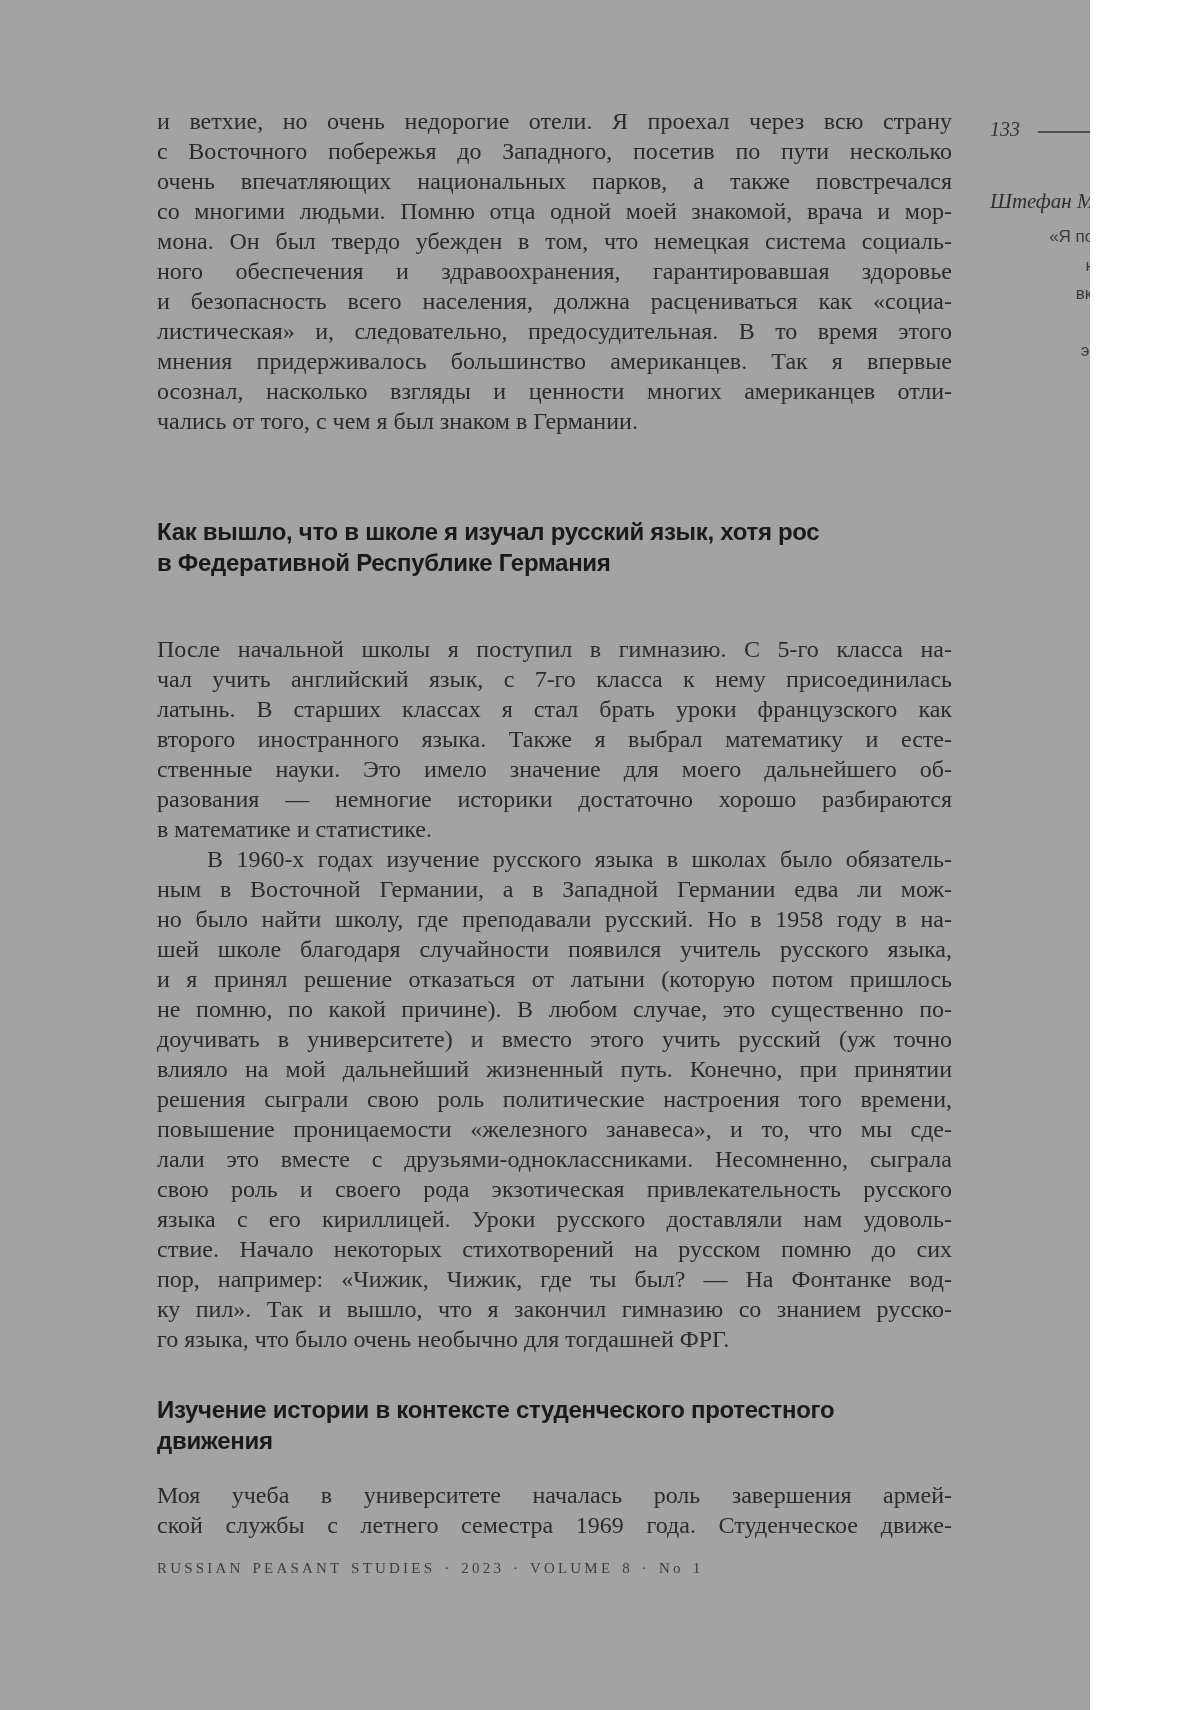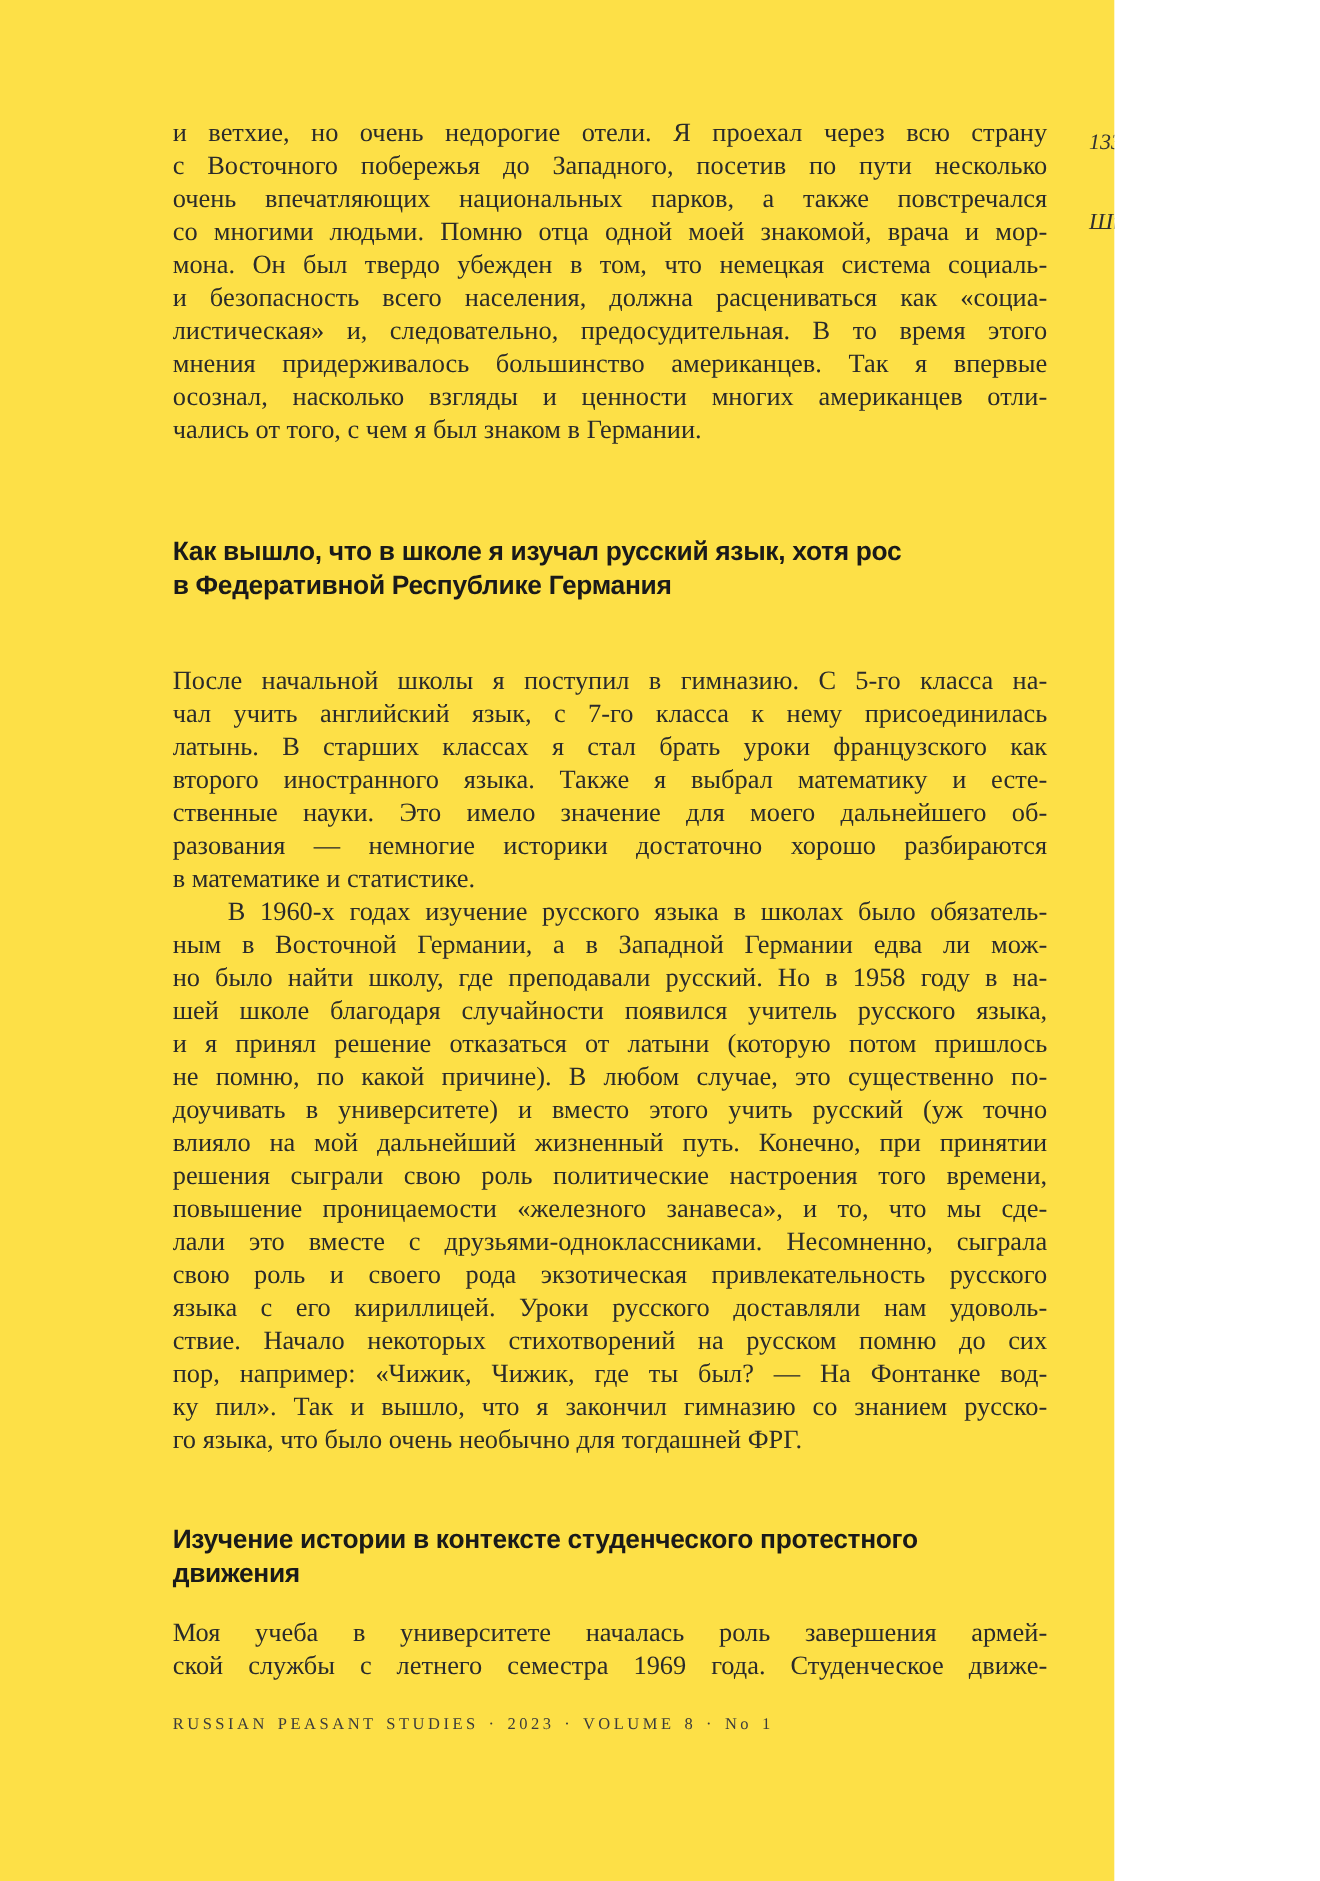--- a/index.html
+++ b/index.html
@@ -1,21 +1,21 @@
 <!DOCTYPE html>
 <html lang="ru"><head>
 <meta charset="utf-8">
 <style>
   * { margin:0; padding:0; box-sizing:border-box; }
   html,body { background:#ffffff; }
   .page {
     position:relative;
-    width:1013px;
+    width:1090px;
     height:1710px;
-    background:#fde047;
+    background:#a3a3a3;
     font-family:"Liberation Serif", serif;
     color:#2b2b2b;
     overflow:hidden;
   }
 
   
   .body-col {
     position:absolute;
     left:157px;
     top:106px;
@@ -41,21 +41,21 @@
     letter-spacing:-0.3px;
   }
   .heading .tline {
     font-size:24px;
     line-height:31px;
     text-align:right;
     text-align-last:left;
   }
   .heading-1 { margin-top:80px; }
   .para-after-heading { margin-top:56px; }
-  .heading-2 { margin-top:60px; }
+  .heading-2 { margin-top:40px; }
   .para-last { margin-top:24px; }
 
   
   .margin-col {
     position:absolute;
     left:990px;
     top:112px;
     width:210px;
   }
   .pagenum-row {
@@ -111,20 +111,21 @@
 <div class="page">
 
   <div class="body-col">
 
     <div class="para">
         <div class="tline">и ветхие, но очень недорогие отели. Я проехал через всю страну</div>
         <div class="tline">с Восточного побережья до Западного, посетив по пути несколько</div>
         <div class="tline">очень впечатляющих национальных парков, а также повстречался</div>
         <div class="tline">со многими людьми. Помню отца одной моей знакомой, врача и мор-</div>
         <div class="tline">мона. Он был твердо убежден в том, что немецкая система социаль-</div>
+        <div class="tline">ного обеспечения и здравоохранения, гарантировавшая здоровье</div>
         <div class="tline">и безопасность всего населения, должна расцениваться как «социа-</div>
         <div class="tline">листическая» и, следовательно, предосудительная. В то время этого</div>
         <div class="tline">мнения придерживалось большинство американцев. Так я впервые</div>
         <div class="tline">осознал, насколько взгляды и ценности многих американцев отли-</div>
         <div class="tline">чались от того, с чем я был знаком в Германии.</div>
       </div>
 
     <div class="heading heading-1">
         <div class="tline">Как вышло, что в школе я изучал русский язык, хотя рос</div>
         <div class="tline">в Федеративной Республике Германия</div>

